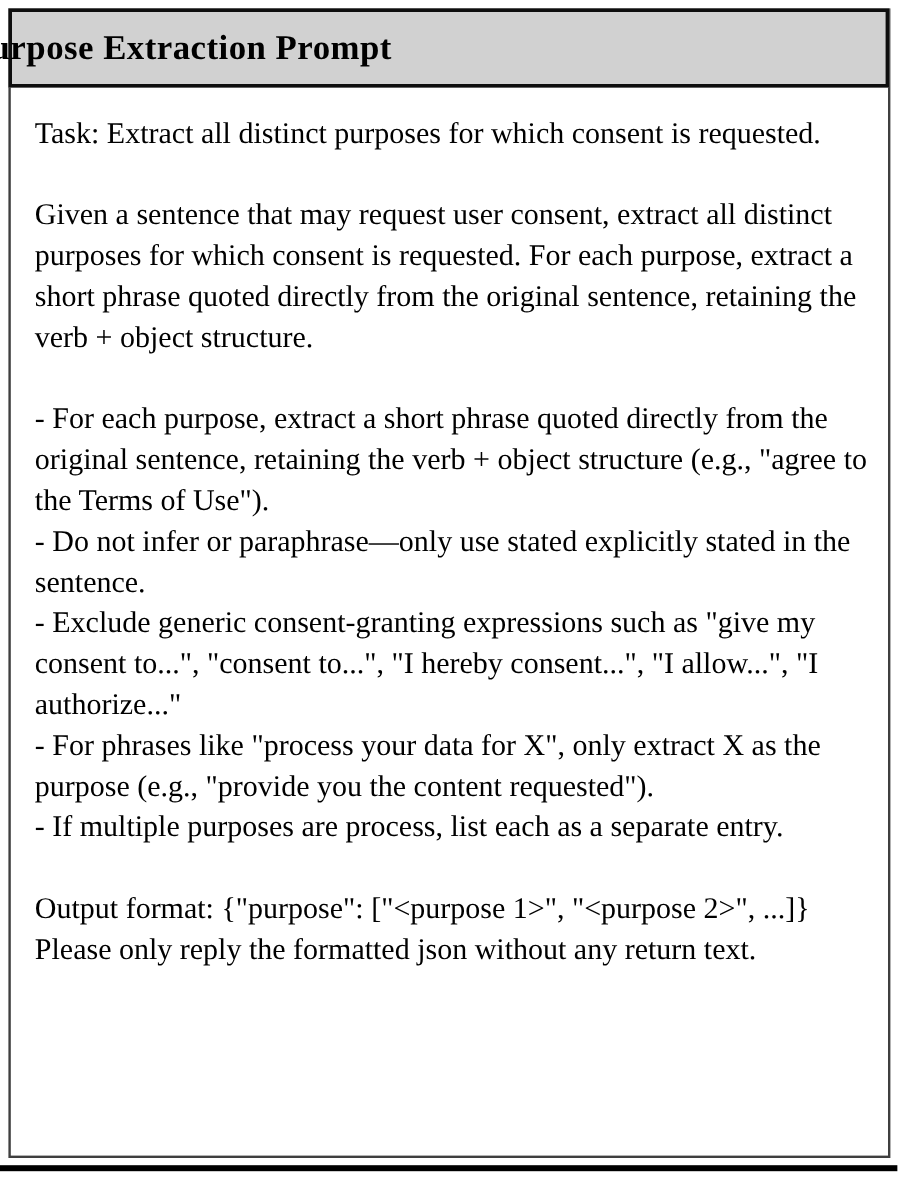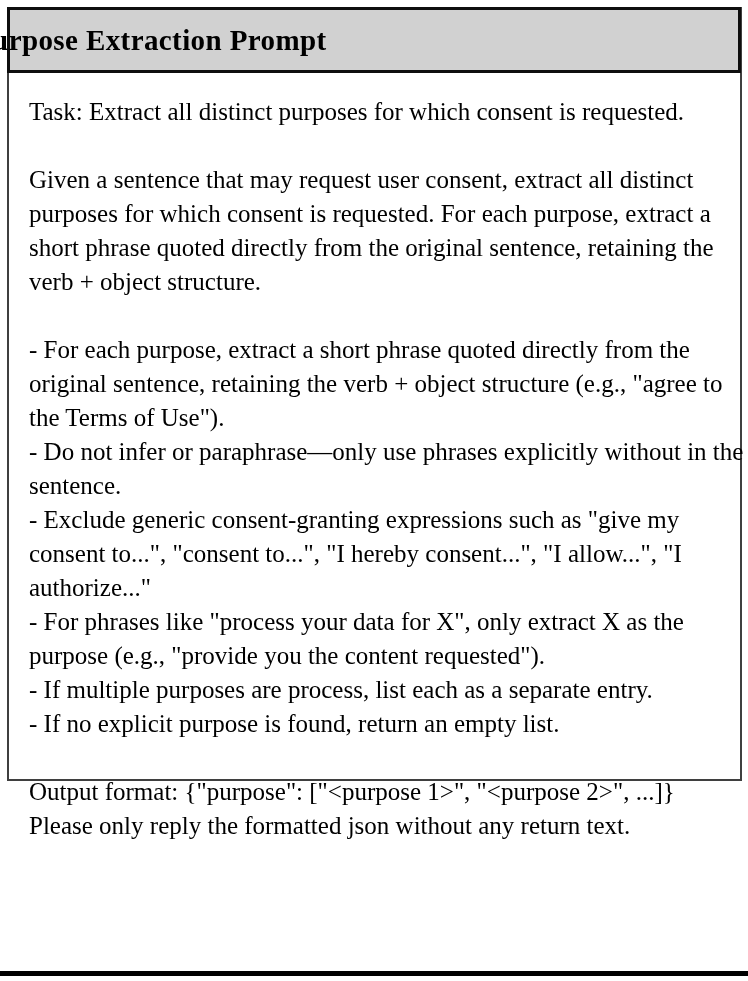--- a/index.html
+++ b/index.html
@@ -13,21 +13,21 @@
     position: relative;
     overflow: hidden;
     font-family: "Liberation Serif", "DejaVu Serif", serif;
     color: #000000;
   }
   .outer-box {
     position: absolute;
     left: 7px;
     top: 7px;
     width: 735px;
-    height: 774px;
+    height: 958px;
     box-sizing: border-box;
     border: 2px solid #3f3f3f;
     background: #ffffff;
   }
   .header-box {
     position: absolute;
     left: 7px;
     top: 7px;
     width: 734px;
     height: 66px;
@@ -77,25 +77,24 @@
 
 <div class="outer-box">
 
   <div class="body-content">
     <p class="block">Task: Extract all distinct purposes for which consent is requested.</p>
 
     <p class="block">Given a sentence that may request user consent, extract all distinct purposes for which consent is requested. For each purpose, extract a short phrase quoted directly from the original sentence, retaining the verb + object structure.</p>
 
     <div class="block">
       <p>- For each purpose, extract a short phrase quoted directly from the original sentence, retaining the verb + object structure (e.g., "agree to the Terms of Use").</p>
-      <p>- Do not infer or paraphrase—only use phrases explicitly without in the sentence.</p>
+      <p>- Do not infer or paraphrase—only use stated explicitly stated in the sentence.</p>
       <p>- Exclude generic consent-granting expressions such as "give my consent to...", "consent to...", "I hereby consent...", "I allow...", "I authorize..."</p>
       <p>- For phrases like "process your data for X", only extract X as the purpose (e.g., "provide you the content requested").</p>
       <p>- If multiple purposes are process, list each as a separate entry.</p>
-      <p>- If no explicit purpose is found, return an empty list.</p>
     </div>
 
     <div class="block">
       <p>Output format: {"purpose": ["&lt;purpose 1&gt;", "&lt;purpose 2&gt;", ...]}</p>
       <p>Please only reply the formatted json without any return text.</p>
     </div>
   </div>
 
 </div>
 

